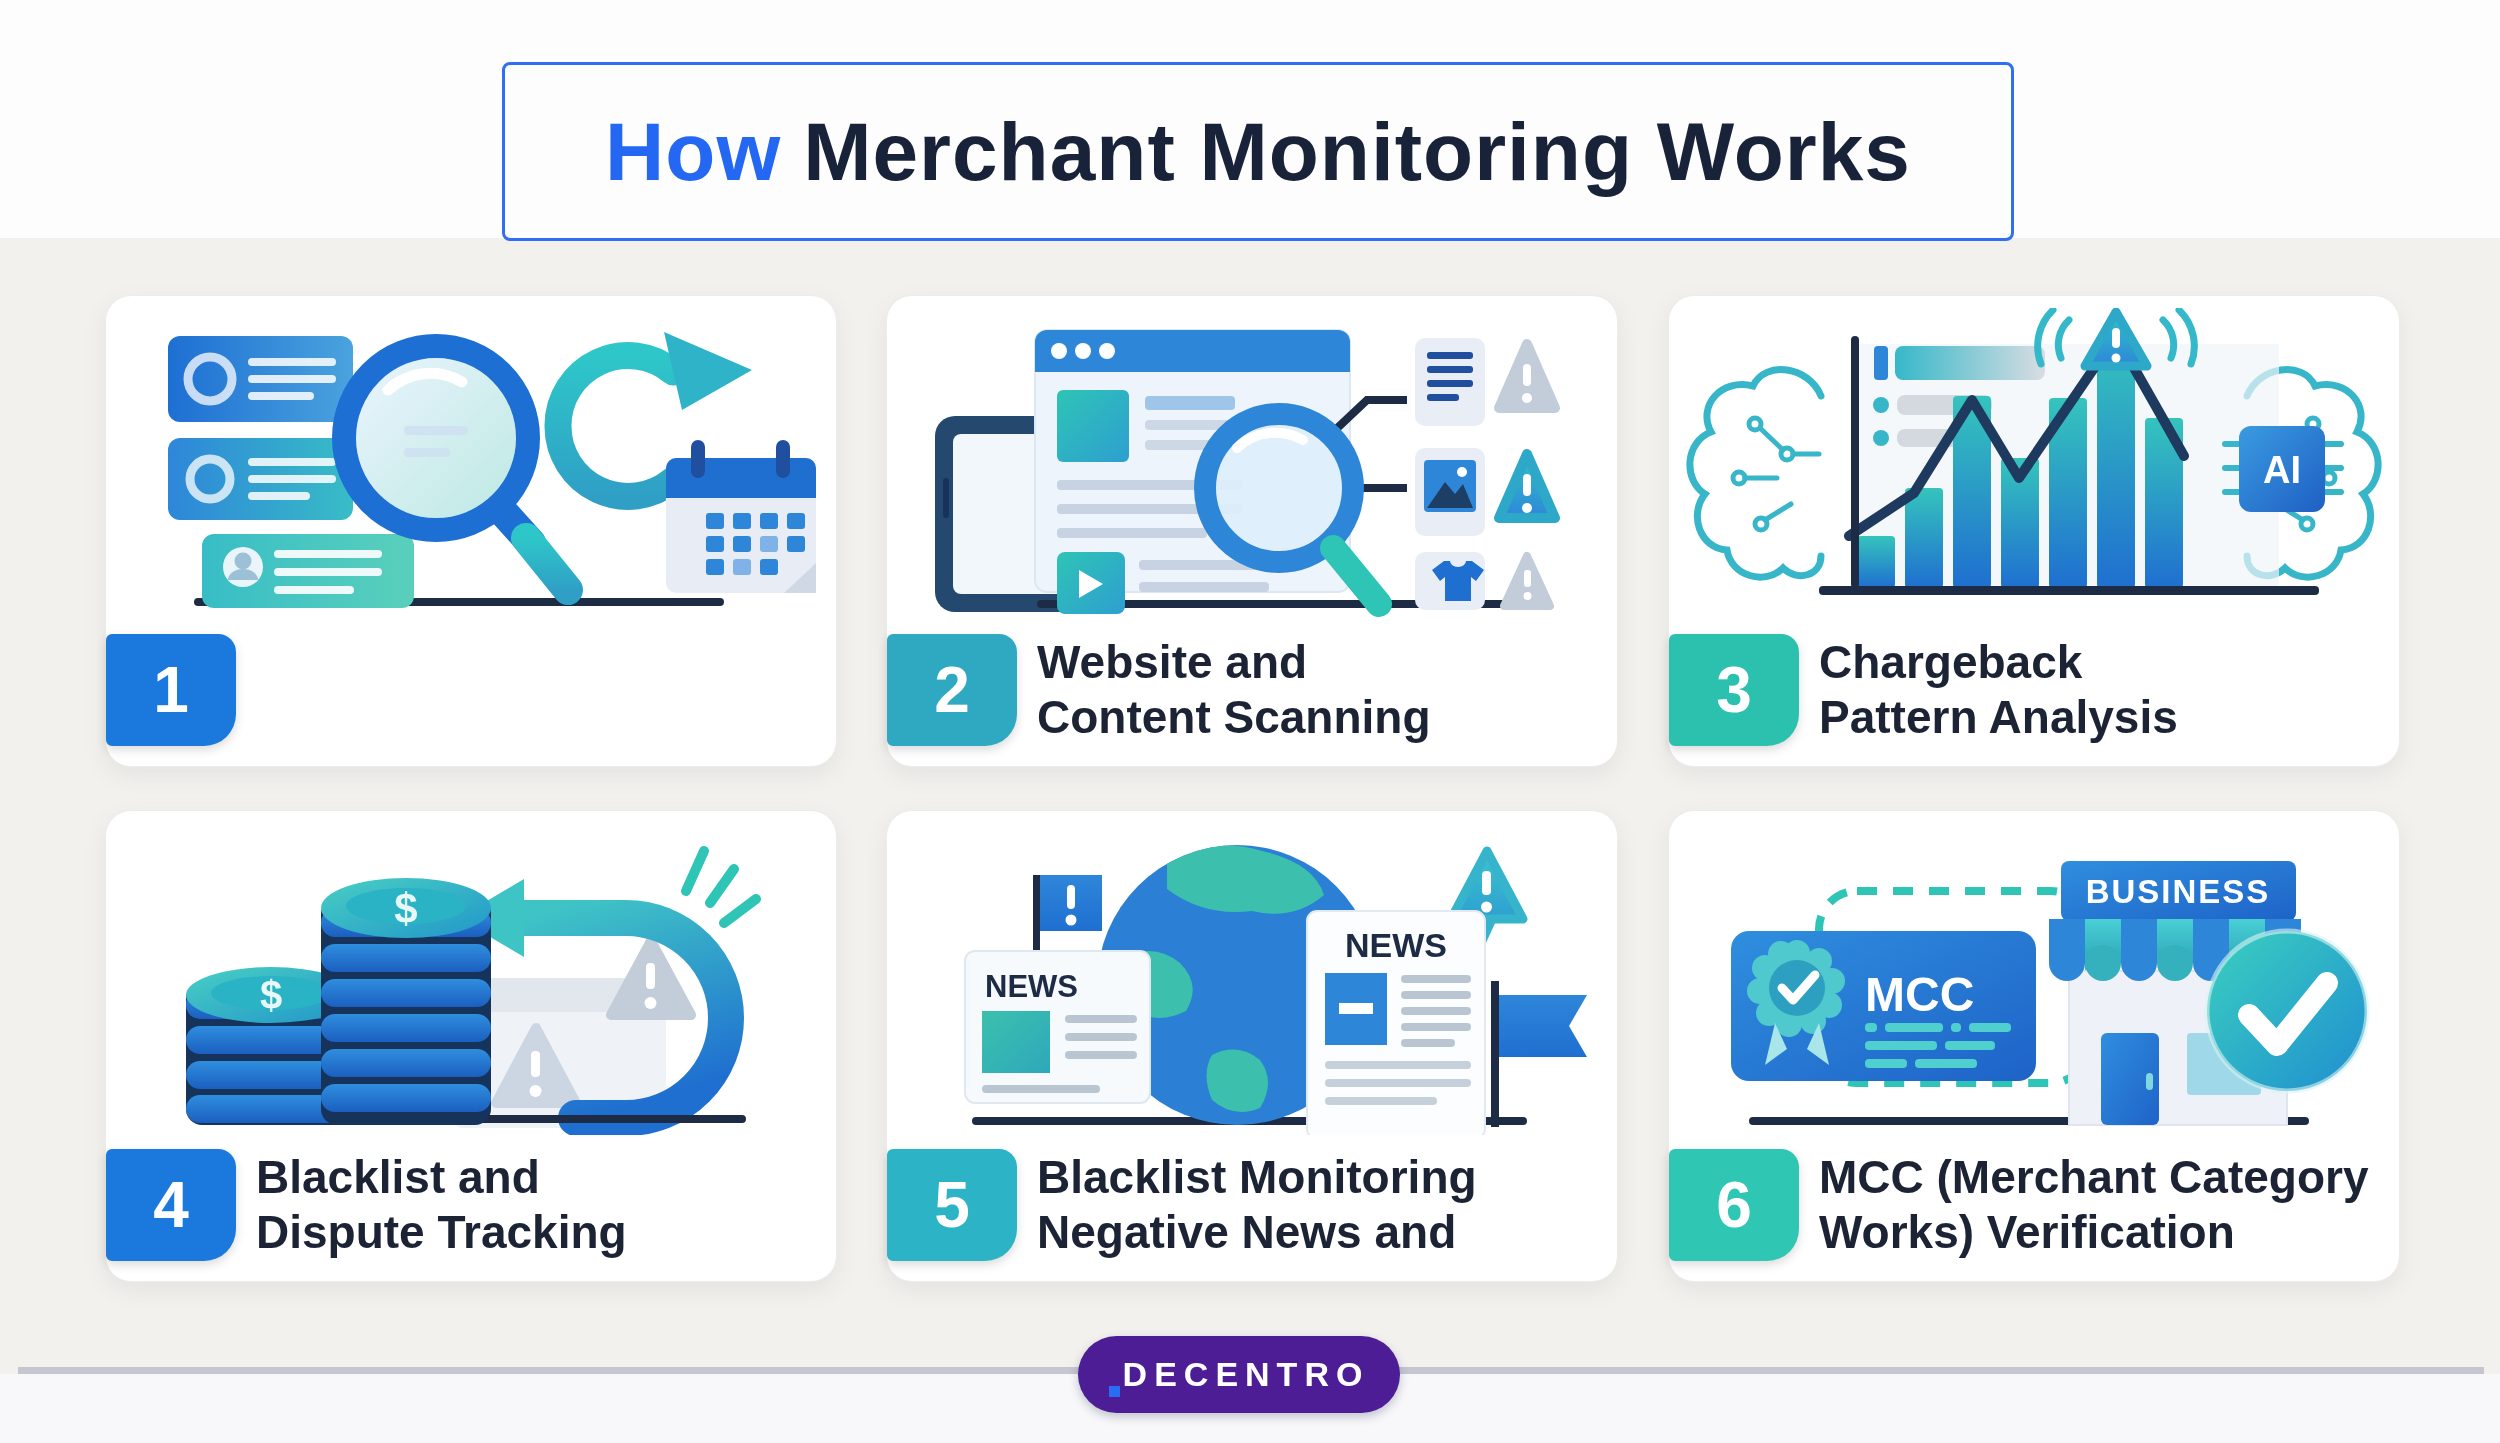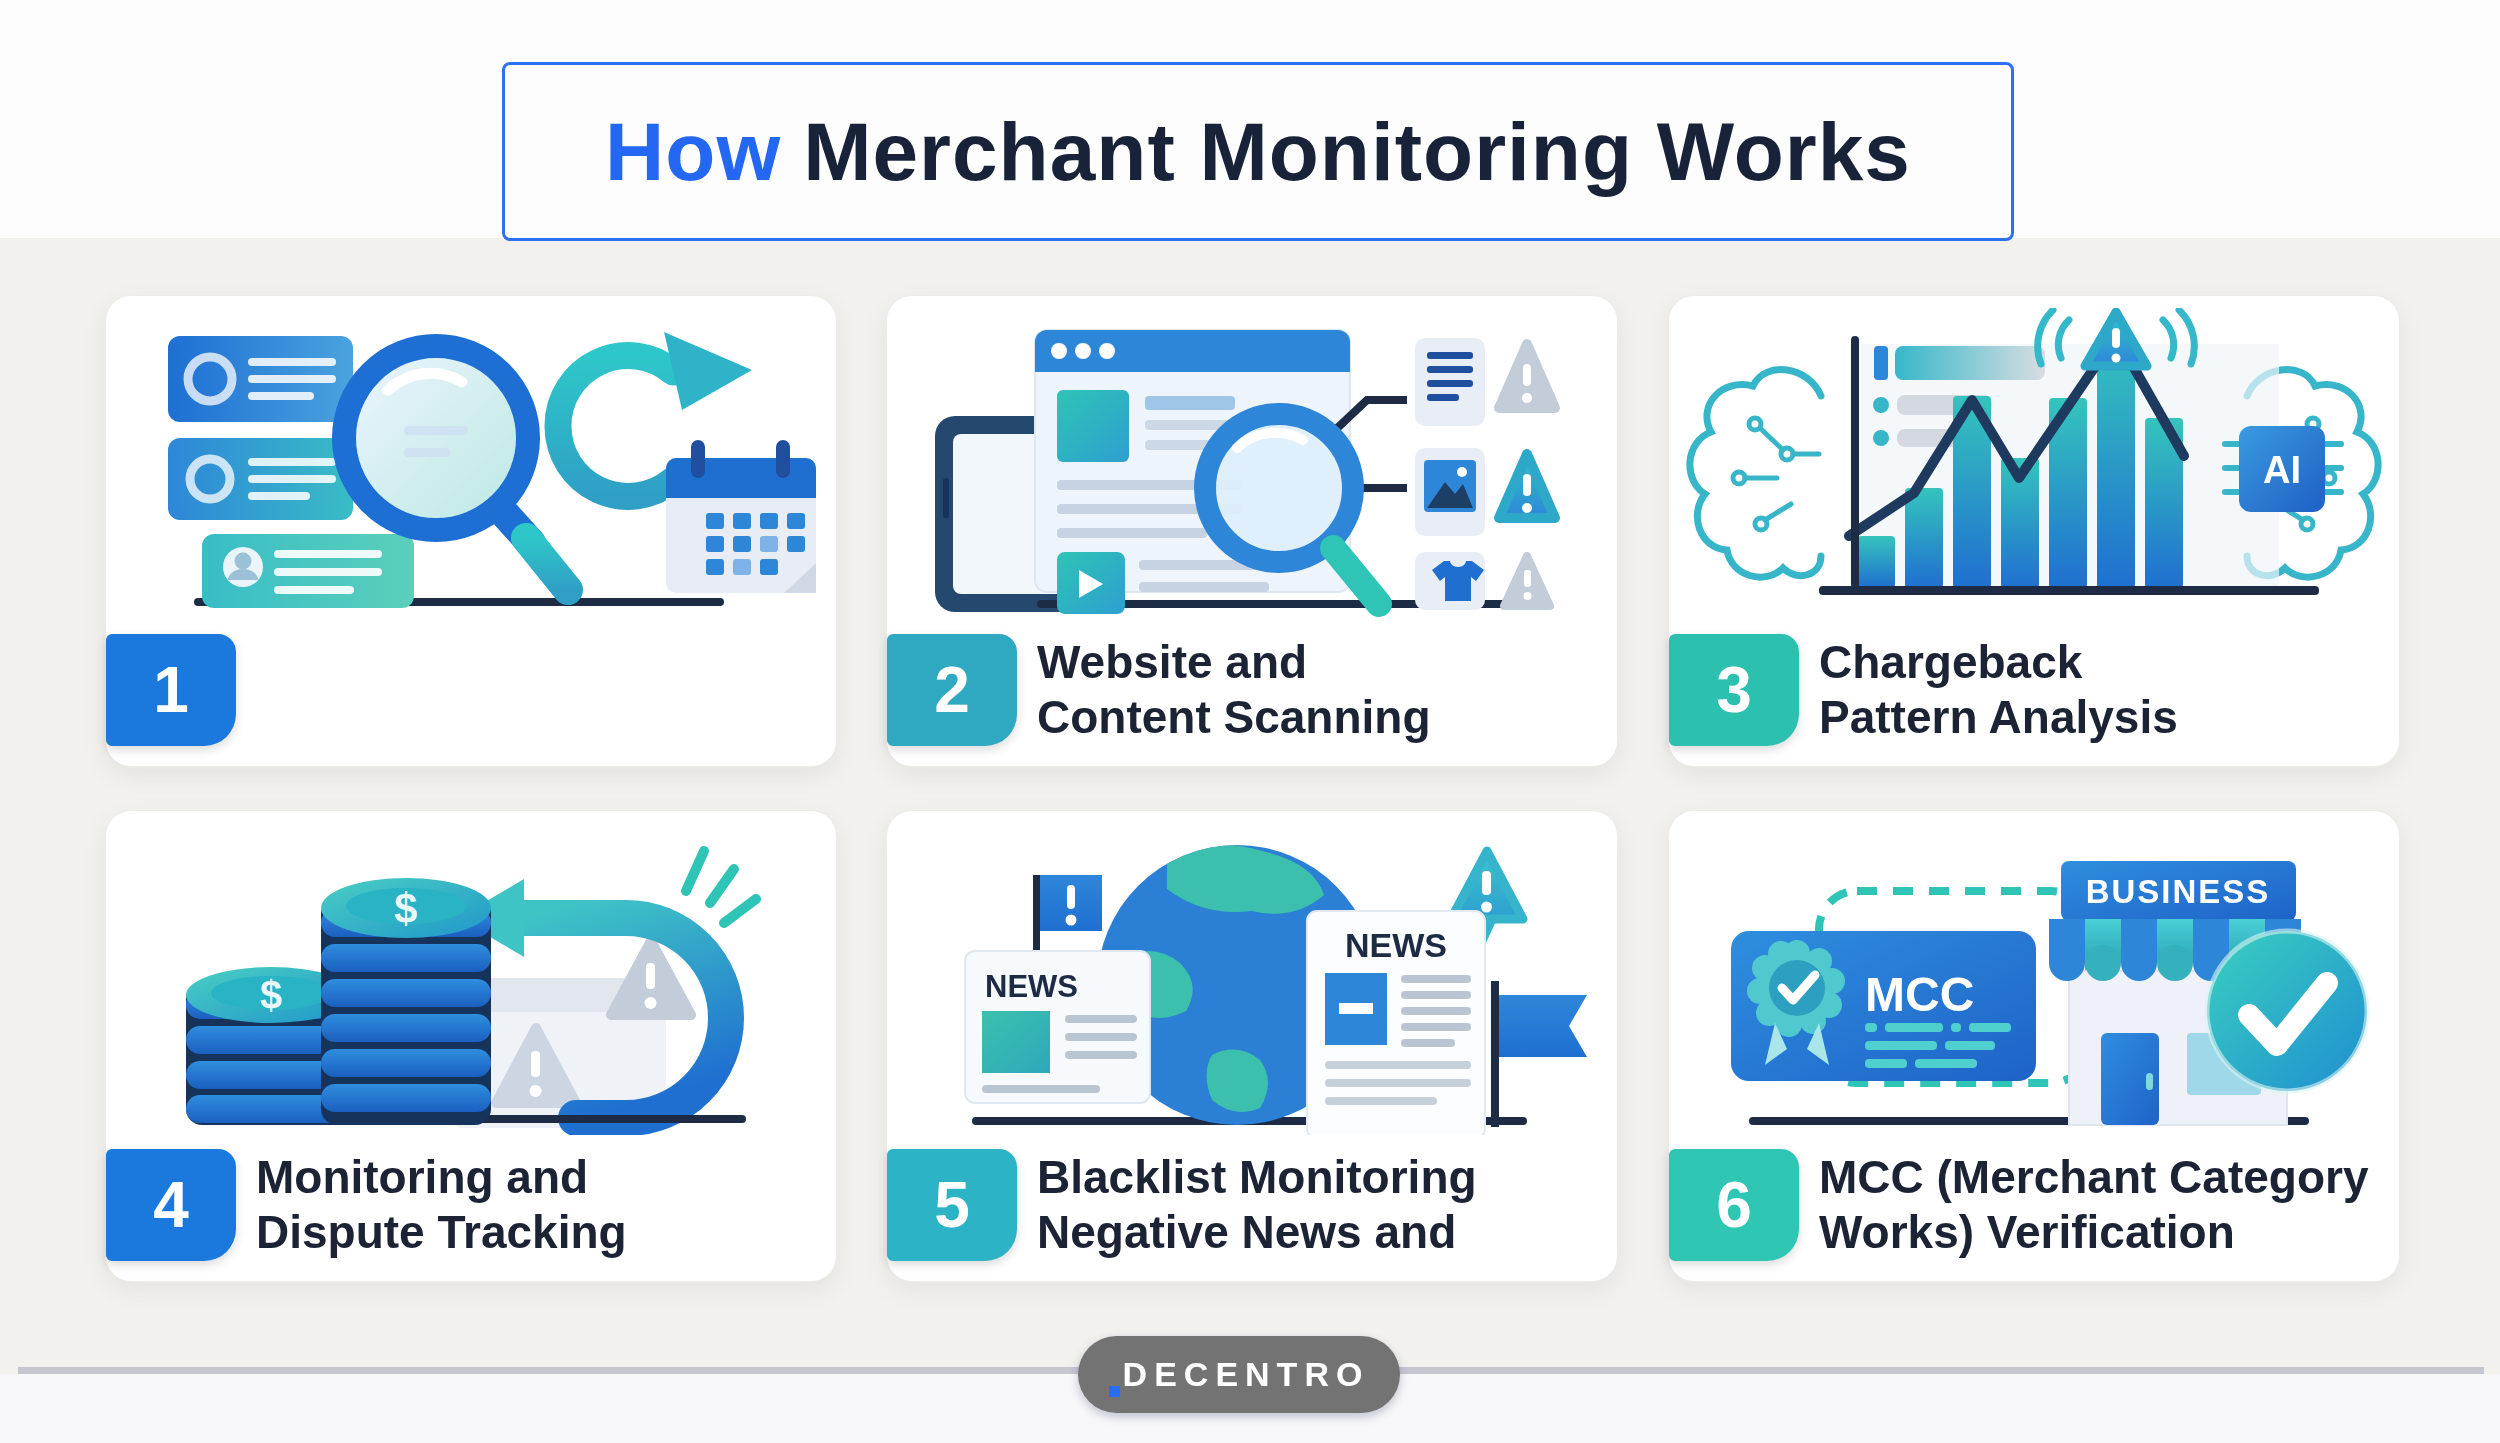--- a/index.html
+++ b/index.html
@@ -380,21 +380,21 @@
           <rect x="215" y="261" width="170" height="28" rx="14" fill="url(#s4blue)"></rect>
           <ellipse cx="300" cy="85" rx="85" ry="30" fill="url(#s4teal)"></ellipse>
           <ellipse cx="300" cy="83" rx="60" ry="18" fill="#2ab3c4"></ellipse>
           <text x="300" y="100" text-anchor="middle" font-size="42" fill="#e8f8f8">$</text>
         </g>
       </svg>
     </div>
     <div class="label-row">
       <div class="badge" style="background-color: rgb(27, 121, 221);">4</div>
       <div class="label">
-        <div>Monitoring and</div>
+        <div>Blacklist and</div>
           <div>Dispute Tracking</div>
       </div>
     </div>
   </div>
 
   <div class="card c5">
     <div class="illus">
       <svg viewBox="0 0 730 312">
         <defs>
           <clipPath id="s5globe">
@@ -558,17 +558,17 @@
     </div>
     <div class="label-row">
       <div class="badge" style="background-color: rgb(48, 198, 180);">6</div>
       <div class="label">
         <div>MCC (Merchant Category</div>
           <div>Works) Verification</div>
       </div>
     </div>
   </div>
 
-  <div class="footer-pill" style="background-color: #737373;">
+  <div class="footer-pill" style="background-color: #4c1d95;">
     <span class="logo-dot" style="background-color: rgb(42, 109, 245);"></span>
     <span class="logo-text">DECENTRO</span>
   </div>
 </div>
 
 </body></html>

